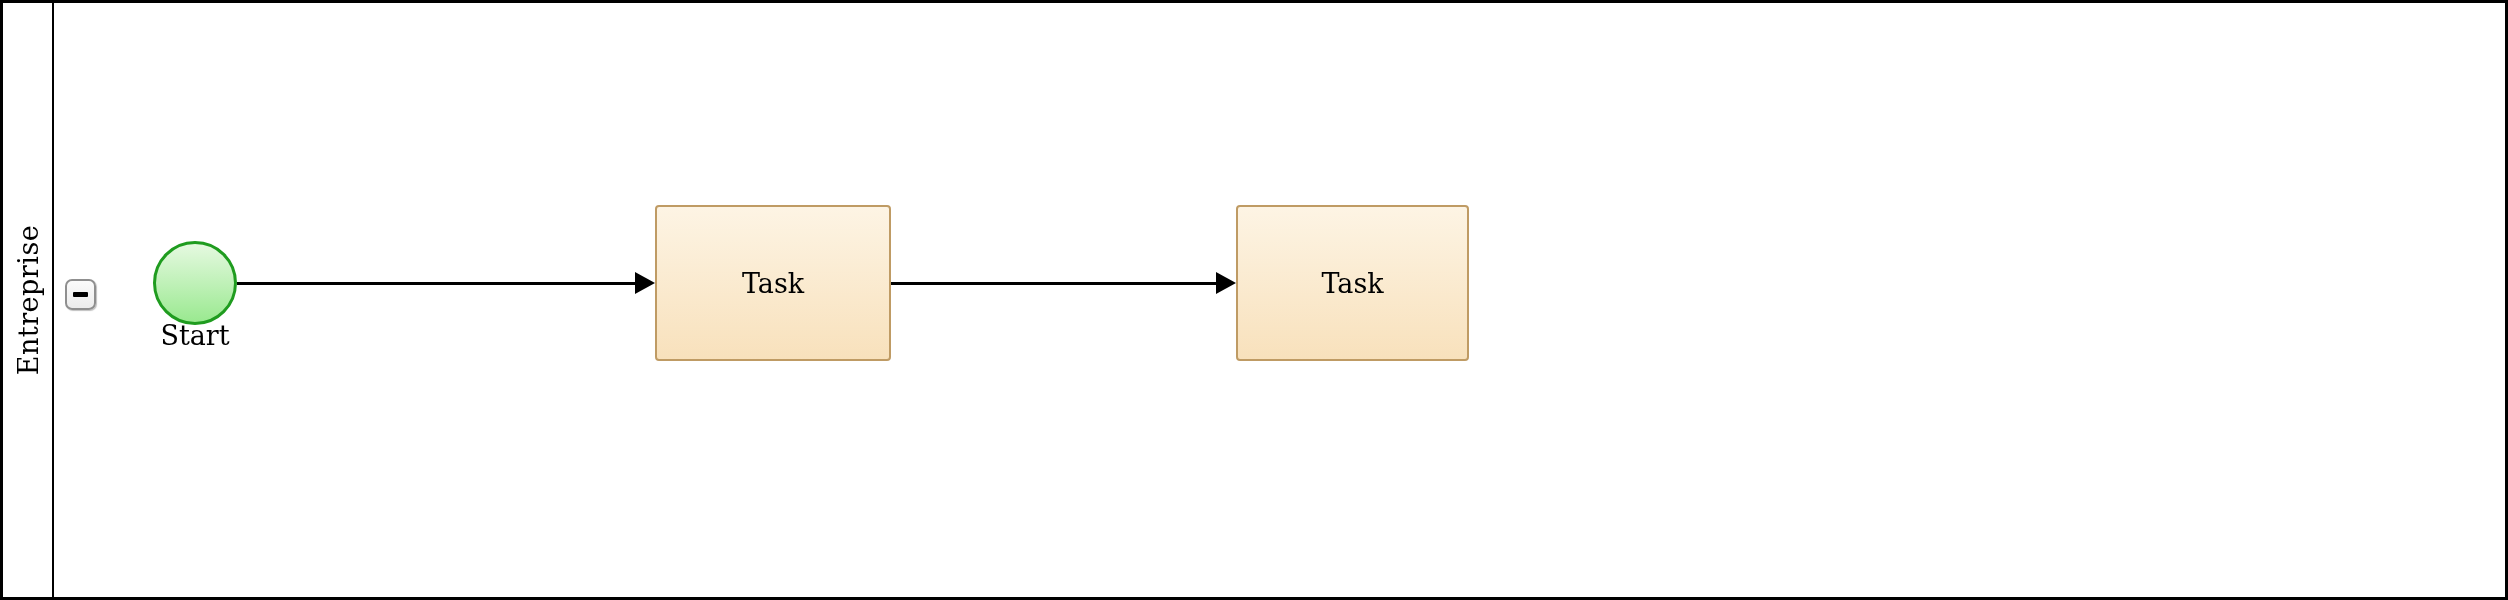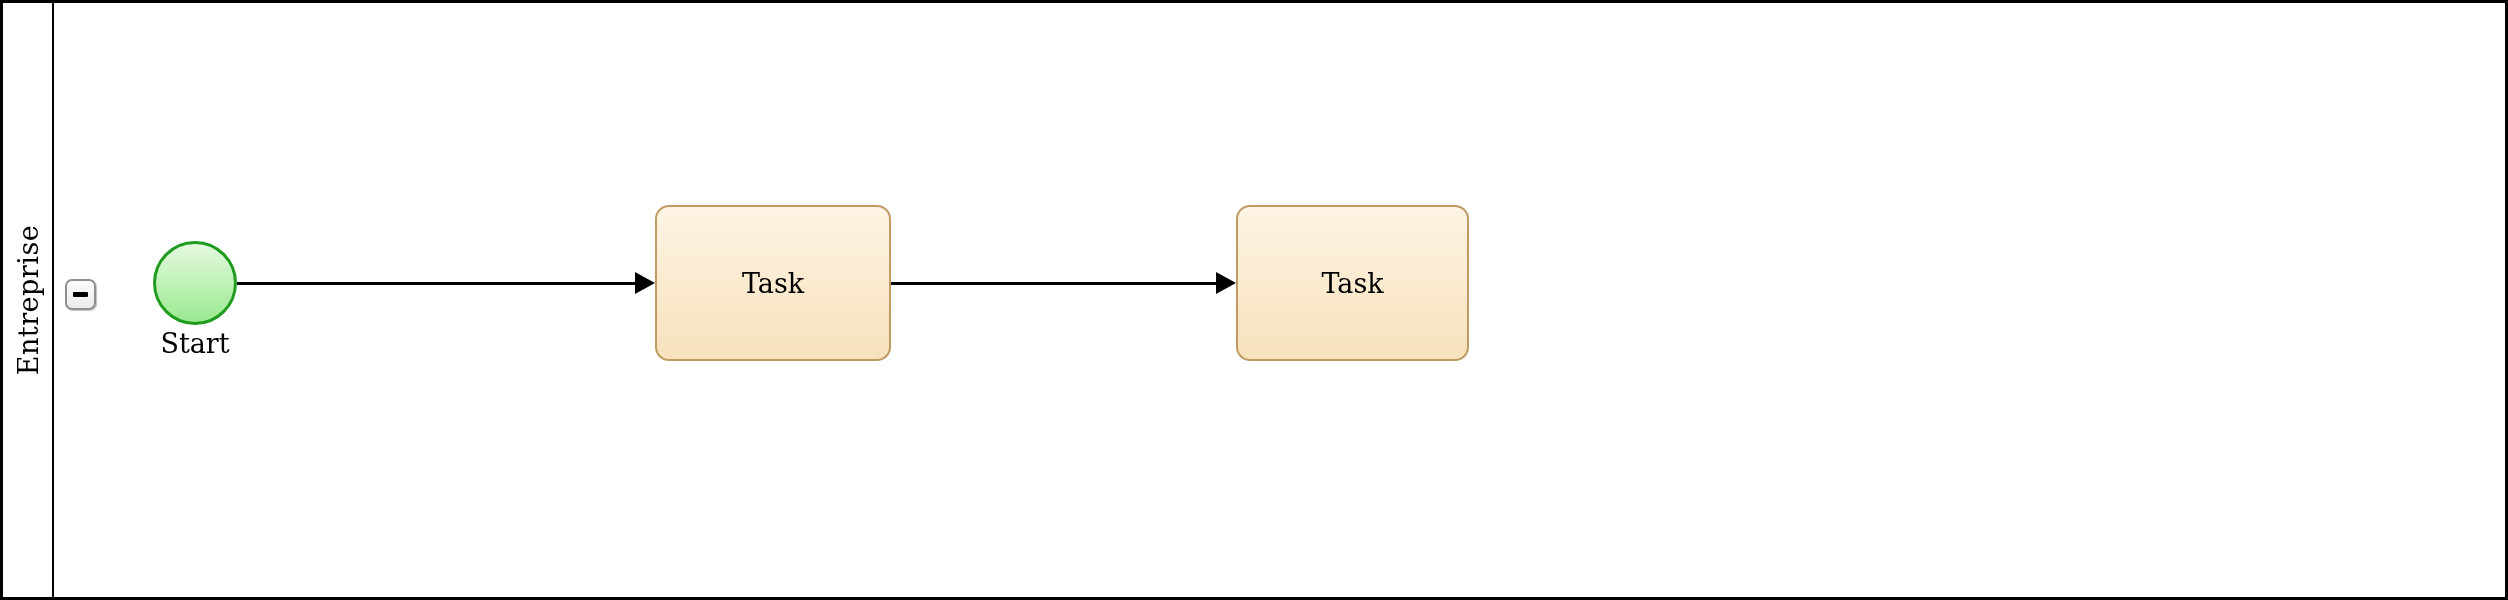--- a/index.html
+++ b/index.html
@@ -70,32 +70,32 @@
     position: absolute;
     left: 150px; top: 238px;
     width: 84px; height: 84px;
     border: 3px solid #1f9c1f;
     border-radius: 50%;
     background: linear-gradient(180deg, #e5f9e0 0%, #9ae990 100%);
     box-sizing: border-box;
   }
   .start-label {
     position: absolute;
-    left: 112px; top: 325px;
+    left: 112px; top: 317px;
     width: 160px;
     text-align: center;
     font-size: 27px;
   }
   
   .task {
     position: absolute;
     top: 202px;
     height: 156px;
     border: 2px solid #bf9b64;
-    border-radius: 14px;
+    border-radius: 4px;
     background: linear-gradient(180deg, #fdf4e4 0%, #f8e1bc 100%);
     box-sizing: border-box;
     display: flex;
     align-items: center;
     justify-content: center;
     font-size: 27px;
   }
   .task-1 { left: 652px; width: 236px; }
   .task-2 { left: 1233px; width: 233px; }
   

